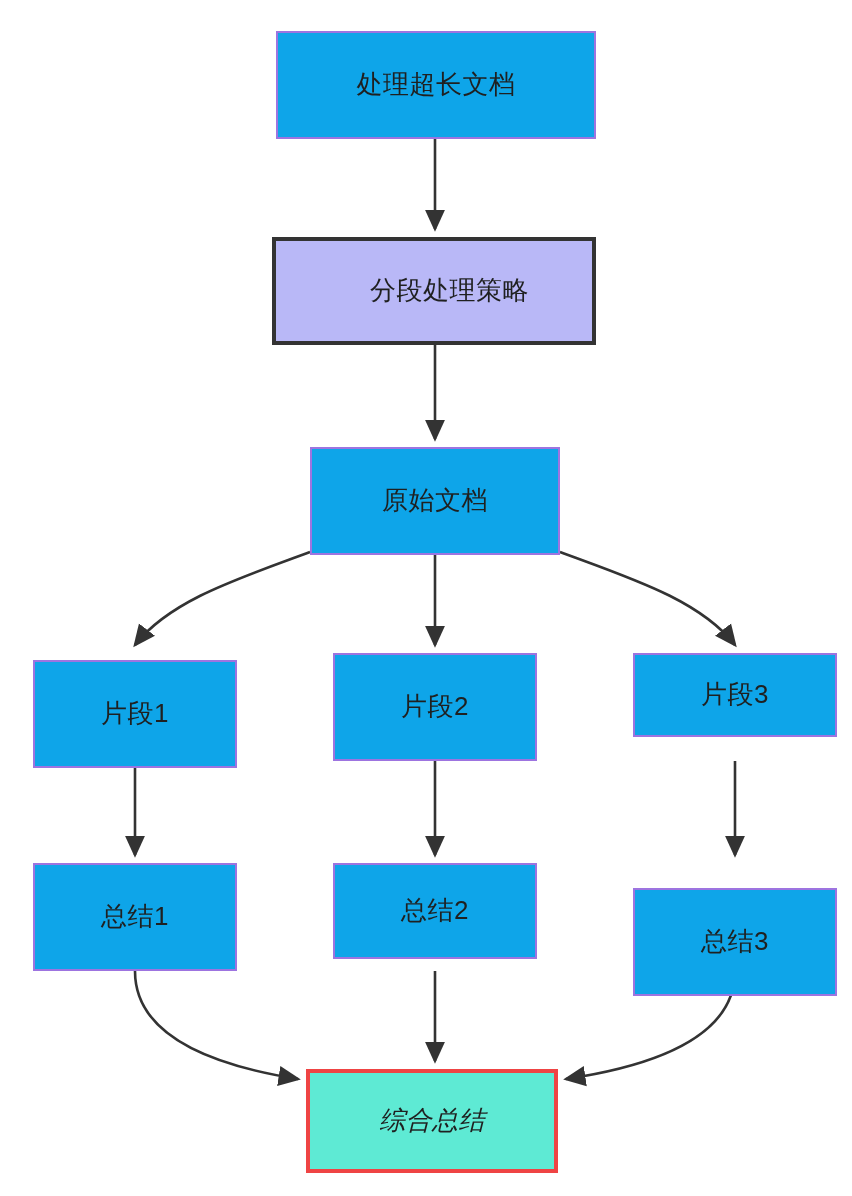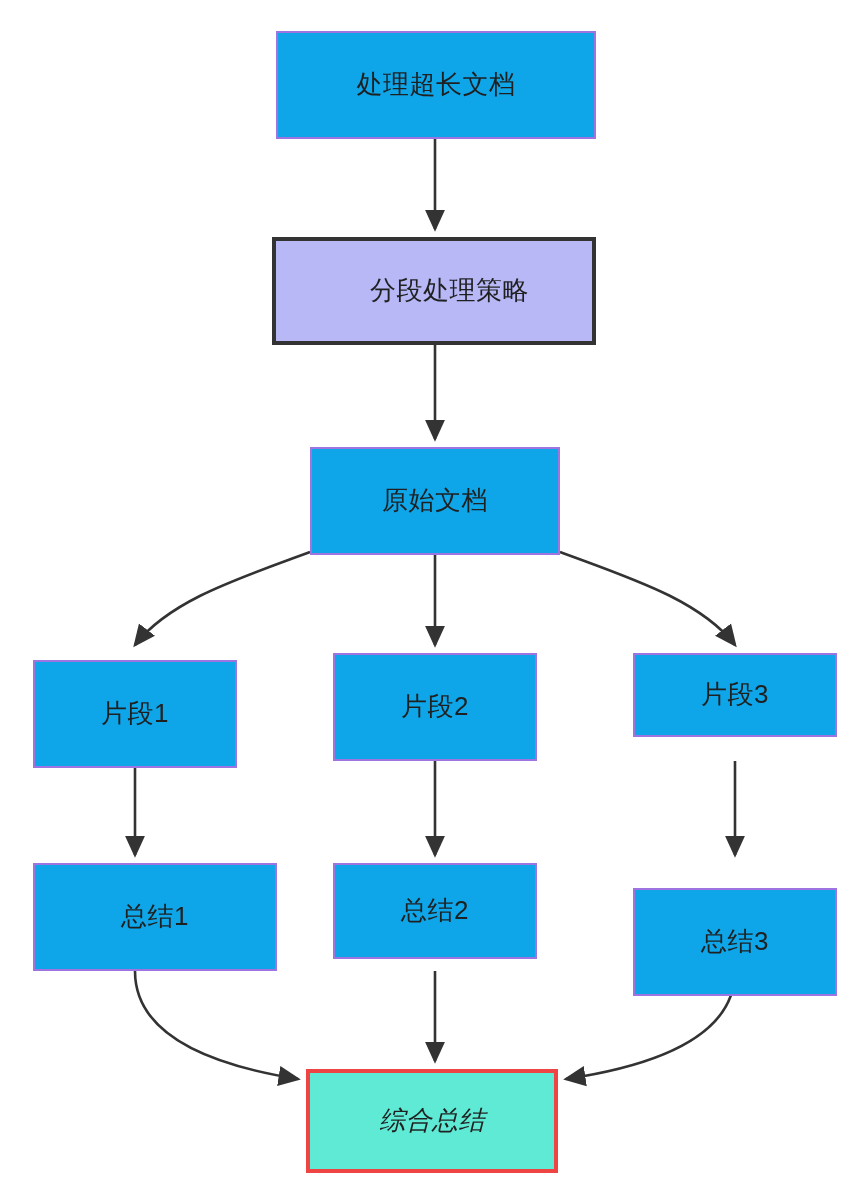--- a/index.html
+++ b/index.html
@@ -98,21 +98,21 @@
       </div>
       <div class="node plain" style="left: 33px; top: 653px; width: 204px; height: 108px; margin-top: 7px;">
         <span class="node-label">片段1</span>
       </div>
       <div class="node plain" style="left: 333px; top: 653px; width: 204px; height: 108px;">
         <span class="node-label">片段2</span>
       </div>
       <div class="node plain" style="left: 633px; top: 653px; width: 204px; height: 84px;">
         <span class="node-label">片段3</span>
       </div>
-      <div class="node plain" style="left: 33px; top: 863px; width: 244px; height: 108px;">
+      <div class="node plain" style="left: 33px; top: 863px; width: 204px; height: 108px;">
         <span class="node-label">总结1</span>
       </div>
       <div class="node plain" style="left: 333px; top: 863px; width: 204px; height: 96px;">
         <span class="node-label">总结2</span>
       </div>
       <div class="node plain" style="left: 633px; top: 888px; width: 204px; height: 108px;">
         <span class="node-label">总结3</span>
       </div>
       <div class="node result" style="left: 306px; top: 1069px; width: 252px; height: 104px;">
         <span class="node-label">综合总结</span>

